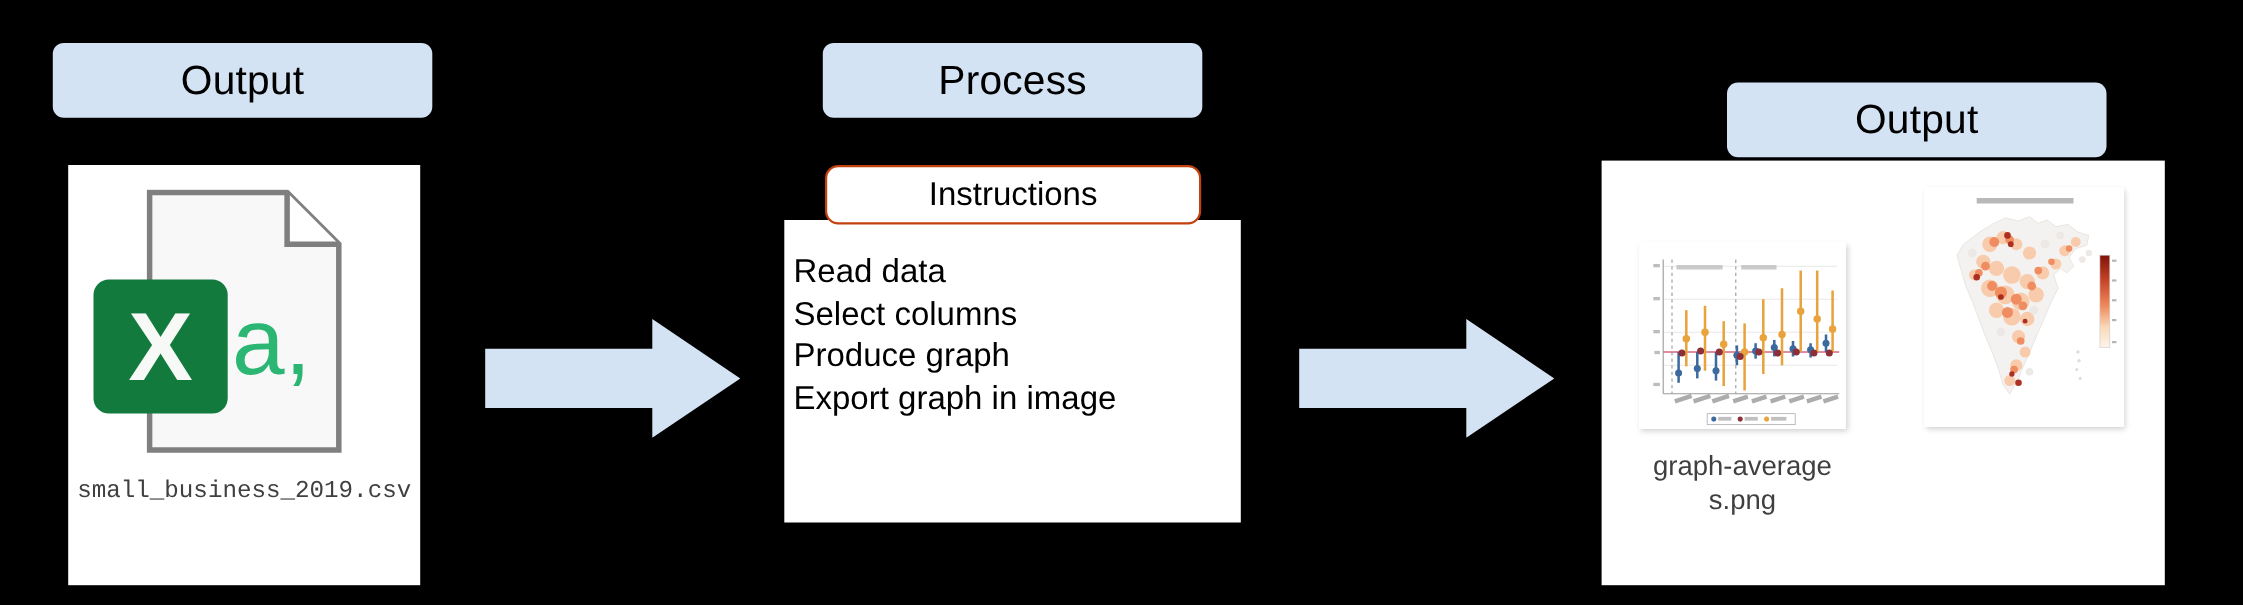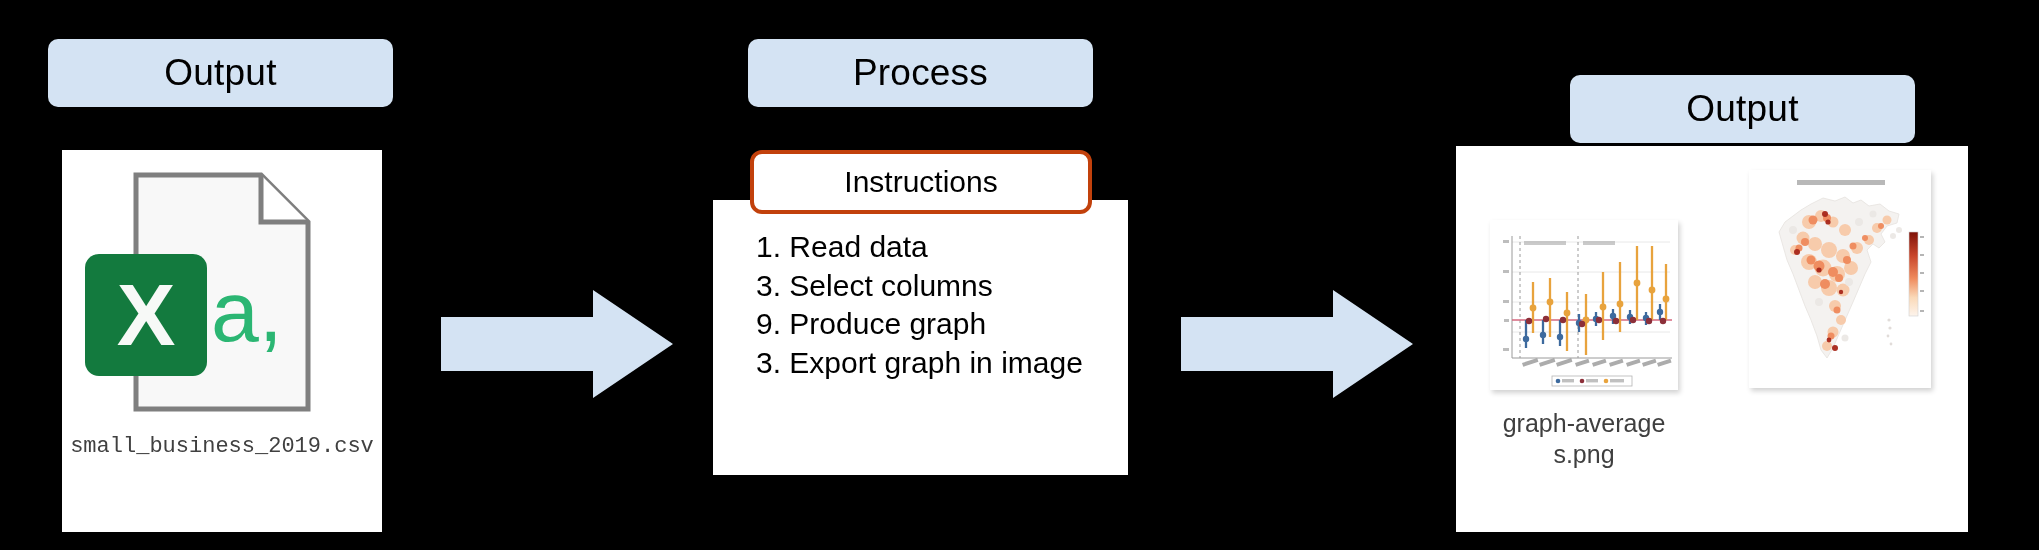--- a/index.html
+++ b/index.html
@@ -108,37 +108,37 @@
   .process-body {
     position: absolute;
     left: 713px;
     top: 200px;
     width: 415px;
     height: 275px;
     background: #ffffff;
   }
   .process-list {
     position: absolute;
-    left: 756px;
+    left: 688px;
     top: 228px;
     width: 392px;
     color: #000000;
     font-size: 30px;
     line-height: 1.29;
     font-family: "Liberation Sans", sans-serif;
   }
   .process-list div { white-space: normal; }
   .instructions-pill {
     position: absolute;
     left: 750px;
     top: 150px;
     width: 342px;
-    height: 64px;
+    height: 54px;
     background: #ffffff;
-    border: 4px solid #c2410c;
+    border: 2px solid #c2410c;
     border-radius: 12px;
     display: flex;
     align-items: center;
     justify-content: center;
     font-size: 30px;
     color: #000000;
     box-sizing: border-box;
   }
 
   

